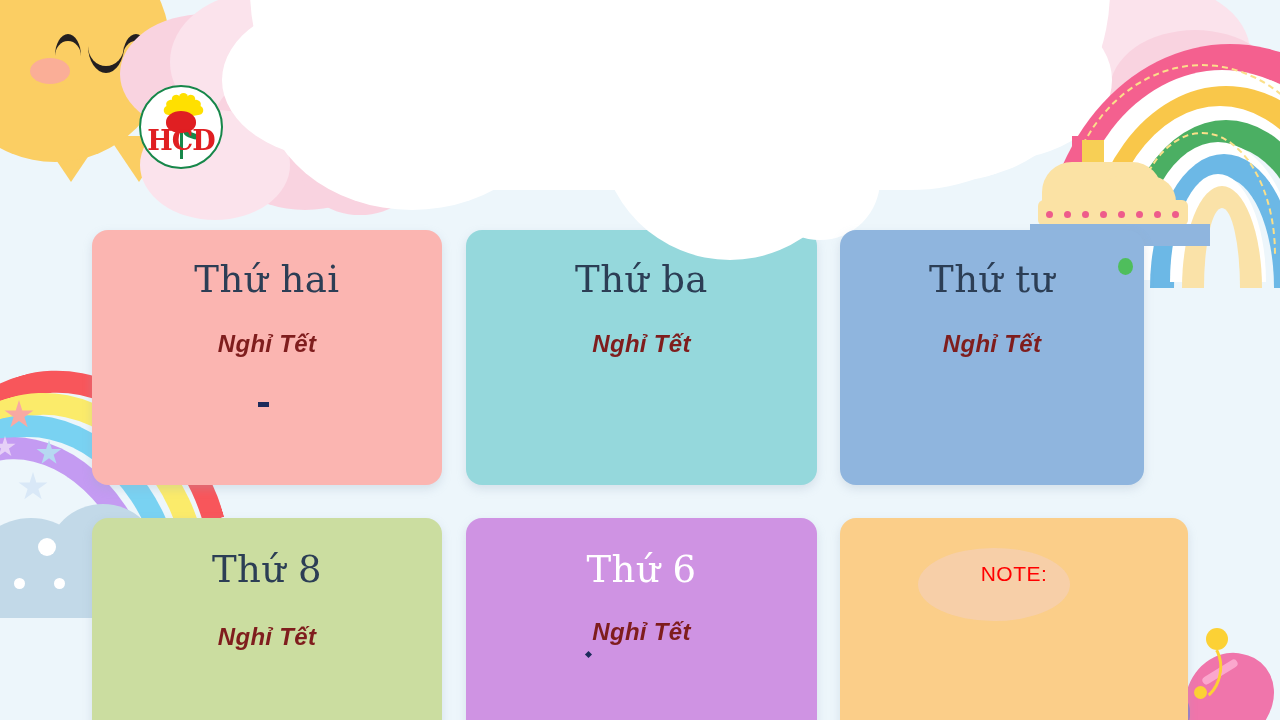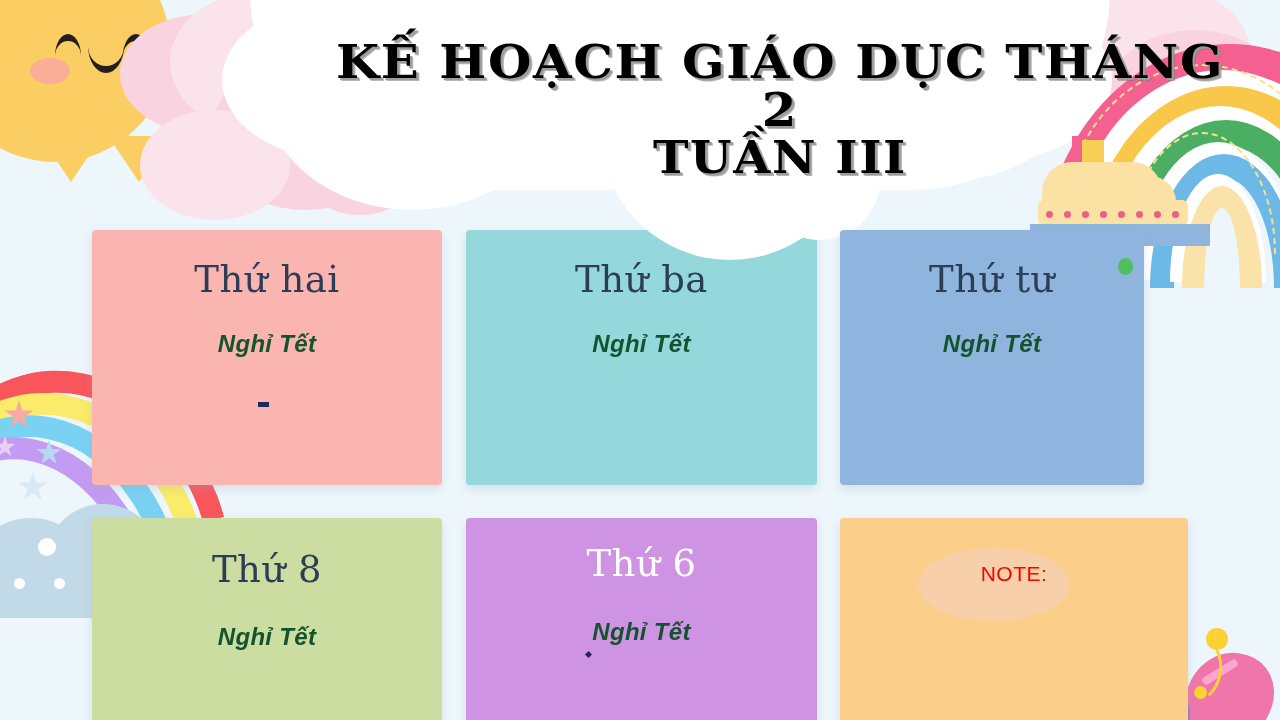--- a/index.html
+++ b/index.html
@@ -71,29 +71,29 @@
     border-radius:50% 50% 45% 45%;}
   #logo .stem{position:absolute;left:41px;top:44px;width:3px;height:30px;background:#17874A;}
   #logo .leaf{position:absolute;left:44px;top:46px;width:18px;height:9px;background:#17874A;
     border-radius:0 100% 0 100%;}
   #logo .txt{position:absolute;left:0;top:42px;width:84px;text-align:center;
     font-family:"DejaVu Serif", serif;font-weight:bold;font-size:27px;color:#E01F22;
     letter-spacing:-1px;line-height:1;}
 
   
   #grid{position:absolute;left:0;top:0;width:1280px;height:720px;z-index:4;}
-  .card{position:absolute;border-radius:4px;box-shadow:0 4px 10px rgba(150,170,190,.28);}
+  .card{position:absolute;border-radius:16px;box-shadow:0 4px 10px rgba(150,170,190,.28);}
   .card .day{
     position:absolute;left:0;right:0;text-align:center;
     font-family:"DejaVu Serif", serif;font-size:37px;color:#2C3E55;letter-spacing:.5px;
   }
   .card .sub{
     position:absolute;left:0;right:0;text-align:center;
     font-family:"Liberation Sans", sans-serif;font-style:italic;font-weight:bold;
-    font-size:24px;color:#14532d;letter-spacing:.3px;
+    font-size:24px;color:#7f1d1d;letter-spacing:.3px;
   }
   .card.purple .day{color:#FFFFFF;}
   .dash{position:absolute;width:11px;height:5px;background:#1C2B5B;}
   .minidot{position:absolute;width:5px;height:5px;background:#1C2B5B;transform:rotate(45deg);}
   .greendot{position:absolute;width:15px;height:17px;border-radius:50%;background:#4FBE5C;}
 
   
   .note-ellipse{position:absolute;background:#F6CFAE;border-radius:50%;opacity:.85;}
   .note-label{position:absolute;left:0;right:0;text-align:center;
     font-family:"Liberation Sans", sans-serif;font-size:21px;color:#FF0000;letter-spacing:.5px;}
@@ -208,25 +208,35 @@
       <div class="deco bf-ball" style="left:1206px;top:628px;width:22px;height:22px;"></div>
       <div class="deco bf-body" style="left:1164px;top:696px;width:26px;height:34px;"></div>
       <div class="deco" style="left:1146px;top:664px;width:10px;height:10px;border-radius:50%;background:#7E77C4;"></div>
       <div class="deco" style="left:1166px;top:665px;width:9px;height:9px;border-radius:50%;background:#F07EAE;"></div>
       <div class="deco" style="left:1150px;top:684px;width:14px;height:14px;border-radius:4px;background:#FCD135;transform:rotate(20deg);"></div>
       <div class="deco" style="left:1194px;top:686px;width:13px;height:13px;border-radius:50%;background:#FCD135;"></div>
     </div>
 
   </div>
 
-  <div id="title">
-    <div class="line l1">KẾ HOẠCH GIÁO DỤC THÁNG 2</div>
-    <div class="line l2">TUẦN III</div>
+
+  <div id="logo">
+    <div class="ring"></div>
+    <div class="petal" style="left:40px;top:8px;transform:rotate(0deg) translateY(0);"></div>
+    <div class="petal" style="left:40px;top:8px;transform:rotate(28deg);"></div>
+    <div class="petal" style="left:40px;top:8px;transform:rotate(56deg);"></div>
+    <div class="petal" style="left:40px;top:8px;transform:rotate(-28deg);"></div>
+    <div class="petal" style="left:40px;top:8px;transform:rotate(-56deg);"></div>
+    <div class="petal" style="left:40px;top:8px;transform:rotate(80deg);"></div>
+    <div class="petal" style="left:40px;top:8px;transform:rotate(-80deg);"></div>
+    <div class="stem"></div>
+    <div class="leaf"></div>
+    <div class="core"></div>
+    <div class="txt">HCD</div>
   </div>
-
 
   <div id="grid">
 
     <div class="card" style="left:92px;top:230px;width:350px;height:255px;background:#FBB5B1;">
       <div class="day" style="top:28px;">Thứ hai</div>
       <div class="sub" style="top:100px;">Nghỉ Tết</div>
       <div class="dash" style="left:166px;top:172px;"></div>
     </div>
 
     <div class="card" style="left:466px;top:230px;width:351px;height:255px;background:#95D8DC;">
@@ -242,21 +252,21 @@
       <div class="sub" style="top:100px;">Nghỉ Tết</div>
       <div class="greendot" style="left:278px;top:28px;"></div>
     </div>
 
     <div class="card" style="left:92px;top:518px;width:350px;height:220px;background:#CBDDA0;">
       <div class="day" style="top:30px;">Thứ 8</div>
       <div class="sub" style="top:105px;">Nghỉ Tết</div>
     </div>
 
     <div class="card purple" style="left:466px;top:518px;width:351px;height:220px;background:#CF93E3;">
-      <div class="day" style="top:24px;">Thứ 6</div>
+      <div class="day" style="top:30px;">Thứ 6</div>
       <div class="sub" style="top:100px;">Nghỉ Tết</div>
       <div class="minidot" style="left:120px;top:134px;"></div>
     </div>
 
     <div class="card" style="left:840px;top:518px;width:348px;height:220px;background:#FBCE89;">
       <div class="note-ellipse" style="left:78px;top:30px;width:152px;height:73px;"></div>
       <div class="note-label" style="top:44px;">NOTE:</div>
     </div>
 
   </div>

